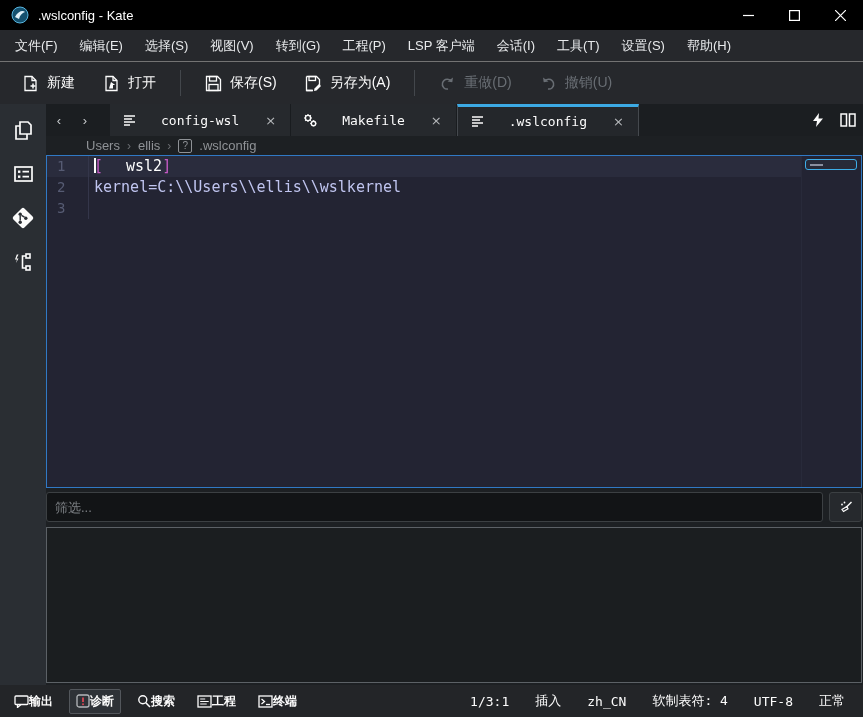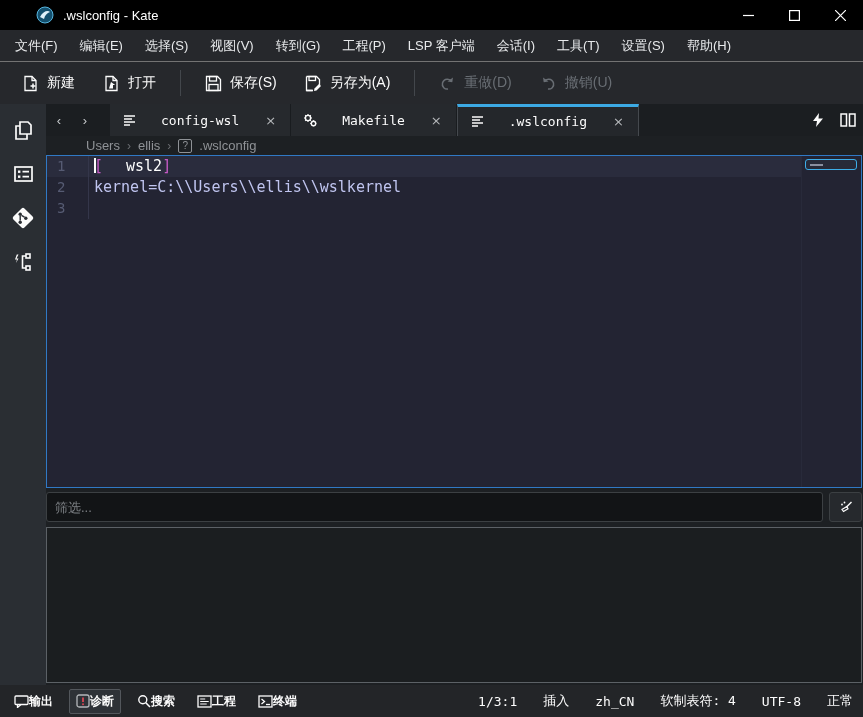--- a/index.html
+++ b/index.html
@@ -9,21 +9,21 @@
     background: #1d2023;
     color: #fcfcfc;
     display: flex;
     flex-direction: column;
     font-size: 13px;
     -webkit-font-smoothing: antialiased;
   }
   svg { display:block; }
 
   
-  .titlebar { height:30px; background:#000; display:flex; align-items:center; flex-shrink:0;padding-left:25px; }
+  .titlebar { height:30px; background:#000; display:flex; align-items:center; flex-shrink:0; }
   .titlebar .app-icon { width:18px; height:18px; margin:0 9px 0 11px; }
   .titlebar .title { font-size:13px; color:#fff; }
   .titlebar .spacer { flex:1; }
   .win-btn { width:46px; height:30px; display:flex; align-items:center; justify-content:center; color:#fff; }
 
   
   .menubar { height:31px; background:#26282c; display:flex; align-items:center; padding-left:4px; flex-shrink:0; }
   .menu-item { padding:0 11px; line-height:31px; color:#e8eaec; font-size:13px; cursor:default; }
 
   
@@ -84,21 +84,21 @@
   
   .bottom-panel { flex:1; margin:5px 1px 2px 0; background:#1b1e20; border:1px solid #5c6166; }
 
   
   .statusbar { height:32px; background:#232528; display:flex; align-items:center; padding:0 8px; flex-shrink:0; }
   .status-tools { display:flex; align-items:center; gap:10px; }
   .status-tool { display:flex; align-items:center; height:25px; padding:0 6px; font-size:12px; color:#fcfcfc; border-radius:2px;font-weight:bold; }
   .status-tool.active { background:#2e3237; border:1px solid #53575c; }
   .statusbar .spacer { flex:1; }
   .status-right { display:flex; align-items:center; gap:26px; font-size:13px; color:#fcfcfc;
-                  font-family:"DejaVu Sans Mono", "Liberation Sans", monospace; margin-right:2px; }
+                  font-family:"DejaVu Sans Mono", "Liberation Sans", monospace; margin-right:10px; }
 </style>
 </head>
 <body>
 
 <div class="titlebar">
   <svg class="app-icon" viewBox="0 0 18 18">
     <circle cx="9" cy="9" r="8" fill="#14506e" stroke="#58b6e0" stroke-width="1"></circle>
     <path d="M4 11 C7 5, 12 4, 14 6 C11 7, 9 9, 8 13 Z" fill="#dff1fa"></path>
   </svg>
   <span class="title">.wslconfig - Kate</span>

